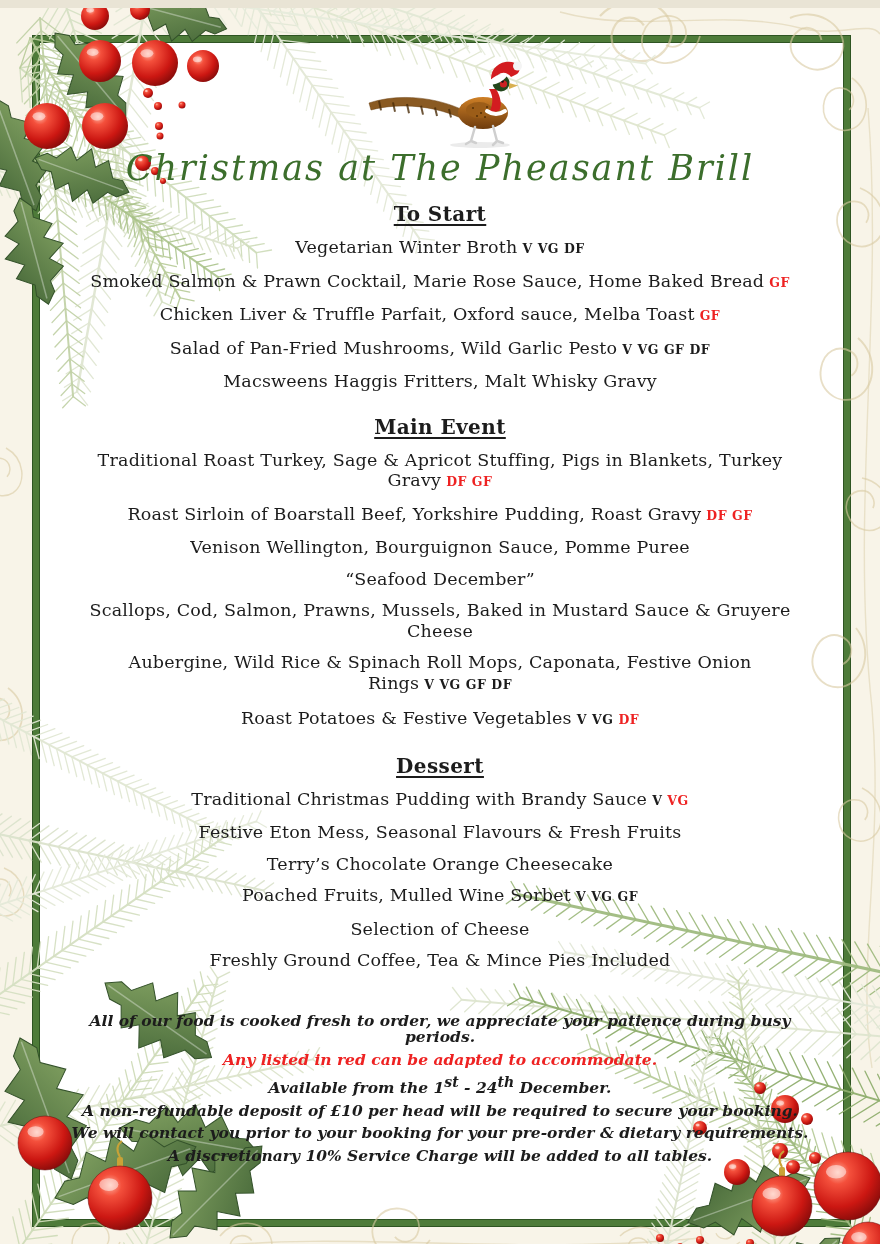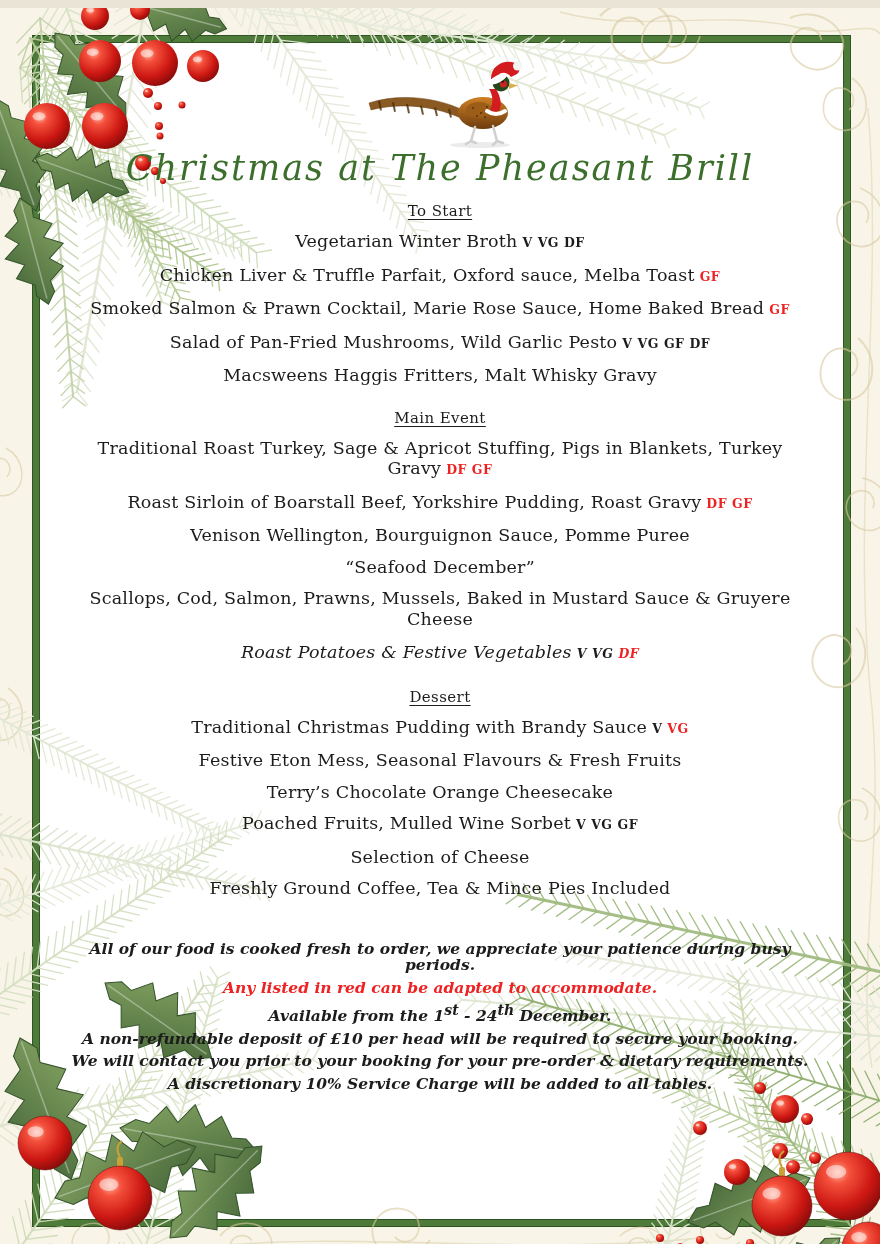--- a/index.html
+++ b/index.html
@@ -3,26 +3,26 @@
 <meta charset="utf-8">
 <style>
   html,body{margin:0;padding:0;background:#e9e4d5;}
   #page{position:relative;width:880px;height:1244px;margin:8px auto;background:#f8f4e8;overflow:hidden;
         font-family:"DejaVu Serif","Liberation Serif",serif;color:#1c1c1c;}
   #panel{position:absolute;left:33px;top:28px;right:30px;bottom:26px;background:#ffffff;
          border:6px solid #4e7b39;box-shadow:inset 0 0 0 1px #2e5422,0 0 0 1px #2e5422;z-index:1;}
   #decor-svg{position:absolute;left:0;top:0;width:880px;height:1244px;z-index:2;pointer-events:none;}
   #content{position:absolute;left:58px;right:58px;top:30px;z-index:3;text-align:center;}
   .title{font-style:italic;font-weight:normal;color:#3c6e2c;font-size:35px;letter-spacing:2px;margin:110px 0 14px;}
-  .heading{font-size:15px;font-weight:normal;text-decoration:underline;text-underline-offset:3px;
+  .heading{font-size:20px;font-weight:bold;text-decoration:underline;text-underline-offset:3px;
            letter-spacing:.4px;margin:0 0 11px;}
   .section{margin-top:23px;}
   .section:first-child{margin-top:0;}
   .item{font-size:17.5px;margin:0 0 11px;line-height:20.5px;letter-spacing:.2px;}
-  .item.gap{margin-top:13px;font-style:italic;}
+  .item.gap{margin-top:13px;}
   .tag{font-size:12.5px;font-weight:bold;margin-left:5px;letter-spacing:.5px;}
   .red{color:#ee2222;}
   .price{font-size:17px;font-weight:bold;font-style:italic;margin:7px 0 0;}
   .notes{margin-top:42px;}
   .note{font-size:15.5px;font-style:italic;font-weight:bold;margin:0 0 6px;line-height:16.5px;}
   .note sup{font-size:14px;}
 </style>
 </head>
 <body>
 
@@ -314,32 +314,33 @@
         <ellipse cx="133" cy="26" rx="10" ry="3.6" fill="#ffffff" transform="rotate(-28 133 26)"></ellipse>
         <circle cx="152.5" cy="13" r="4.5" fill="#f4f4f4"></circle>
       </g>
     </svg>
   <div id="content">
     <h1 class="title">Christmas at The Pheasant Brill</h1>
     <div id="menu-sections">
         <div class="section">
           <div class="heading">To Start</div>
           <p class="item"><span>Vegetarian Winter Broth</span><span class="tag">V</span><span class="tag">VG</span><span class="tag">DF</span></p>
+          <p class="item"><span>Smoked Salmon &amp; Prawn Cocktail, Marie Rose Sauce, Home Baked Bread</span><span class="tag red">GF</span></p>
           <p class="item"><span>Chicken Liver &amp; Truffle Parfait, Oxford sauce, Melba Toast</span><span class="tag red">GF</span></p>
-          <p class="item"><span>Smoked Salmon &amp; Prawn Cocktail, Marie Rose Sauce, Home Baked Bread</span><span class="tag red">GF</span></p>
           <p class="item"><span>Salad of Pan-Fried Mushrooms, Wild Garlic Pesto</span><span class="tag">V</span><span class="tag">VG</span><span class="tag">GF</span><span class="tag">DF</span></p>
           <p class="item"><span>Macsweens Haggis Fritters, Malt Whisky Gravy</span></p>
         </div>
         <div class="section">
           <div class="heading">Main Event</div>
           <p class="item"><span>Traditional Roast Turkey, Sage &amp; Apricot Stuffing, Pigs in Blankets, Turkey Gravy</span><span class="tag red">DF</span><span class="tag red">GF</span></p>
           <p class="item"><span>Roast Sirloin of Boarstall Beef, Yorkshire Pudding, Roast Gravy</span><span class="tag red">DF</span><span class="tag red">GF</span></p>
           <p class="item"><span>Venison Wellington, Bourguignon Sauce, Pomme Puree</span></p>
           <p class="item"><span>“Seafood December”</span></p>
           <p class="item"><span>Scallops, Cod, Salmon, Prawns, Mussels, Baked in Mustard Sauce &amp; Gruyere Cheese</span></p>
+          <p class="item"><span>Aubergine, Wild Rice &amp; Spinach Roll Mops, Caponata, Festive Onion Rings</span><span class="tag">V</span><span class="tag">VG</span><span class="tag">GF</span><span class="tag">DF</span></p>
           <p class="item gap"><span>Roast Potatoes &amp; Festive Vegetables</span><span class="tag">V</span><span class="tag">VG</span><span class="tag red">DF</span></p>
         </div>
         <div class="section">
           <div class="heading">Dessert</div>
           <p class="item"><span>Traditional Christmas Pudding with Brandy Sauce</span><span class="tag">V</span><span class="tag red">VG</span></p>
           <p class="item"><span>Festive Eton Mess, Seasonal Flavours &amp; Fresh Fruits</span></p>
           <p class="item"><span>Terry’s Chocolate Orange Cheesecake</span></p>
           <p class="item"><span>Poached Fruits, Mulled Wine Sorbet</span><span class="tag">V</span><span class="tag">VG</span><span class="tag">GF</span></p>
           <p class="item"><span>Selection of Cheese</span></p>
           <p class="item"><span>Freshly Ground Coffee, Tea &amp; Mince Pies Included</span></p>

